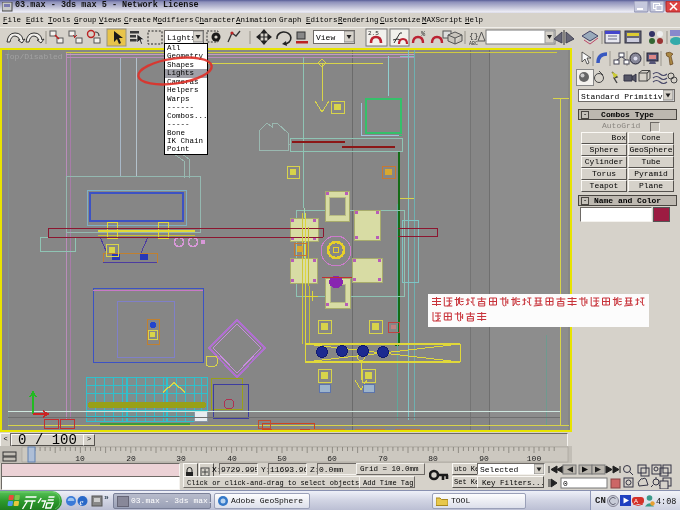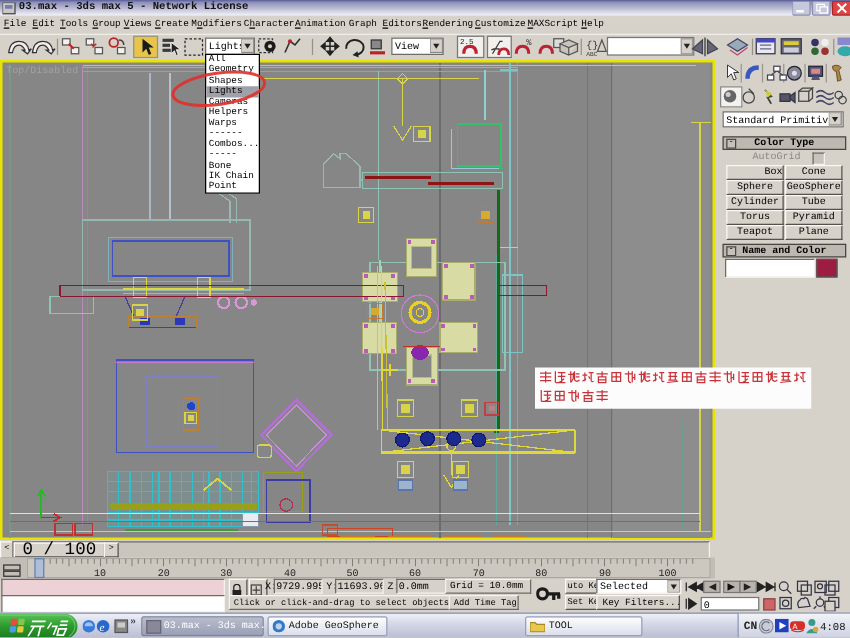--- a/index.html
+++ b/index.html
@@ -464,21 +464,21 @@
       <circle cx="95" cy="7" r="3" fill="none" stroke="#444"></circle>
         <circle cx="98" cy="11" r="3" fill="none" stroke="#444"></circle>
     </svg>
 
     <div class="abs" style="left:6px;top:41px;width:97px;height:13px;background:#fff;border:1px solid #6e6a66;font-size:8px;padding:2px 0 0 2px;box-sizing:border-box;white-space:nowrap;overflow:hidden;">Standard Primitiv</div>
     <svg class="abs" style="left:91px;top:42px" width="11" height="11">
         <rect x="0" y="0" width="10" height="10" fill="#d6d2ca" stroke="#888"></rect>
         <path d="M2.5 3.5 h5 l-2.5 4 z" fill="#222"></path>
       </svg>
 
-    <div class="abs" style="left:6px;top:61px;width:97px;height:9px;background:#bdb8b0;border:1px solid #4a4641;font-size:8px;font-weight:bold;text-align:center;line-height:9px;">Color Type</div>
+    <div class="abs" style="left:6px;top:61px;width:97px;height:9px;background:#bdb8b0;border:1px solid #4a4641;font-size:8px;font-weight:bold;text-align:center;line-height:9px;">Combos Type</div>
     <div class="abs" style="left:9px;top:63px;width:6px;height:6px;border:1px solid #4a4641;font-size:7px;line-height:5px;text-align:center;background:#c6c2ba;">-</div>
     <div class="abs" style="left:30px;top:73px;font-size:8px;color:#8a8680;">AutoGrid</div>
     <div class="abs sunken" style="left:78px;top:74px;width:8px;height:8px;background:#c8c4bc;"></div>
 
     <div class="abs btn3" style="left:9px;top:84px;width:44px;height:10px;font-size:8px;text-align:right;line-height:9px;">Box</div>
     <div class="abs btn3" style="left:56px;top:84px;width:44px;height:10px;font-size:8px;text-align:center;line-height:9px;">Cone</div>
     <div class="abs btn3" style="left:9px;top:96px;width:44px;height:10px;font-size:8px;text-align:center;line-height:9px;">Sphere</div>
     <div class="abs btn3" style="left:56px;top:96px;width:44px;height:10px;font-size:8px;text-align:center;line-height:9px;">GeoSphere</div>
     <div class="abs btn3" style="left:9px;top:108px;width:44px;height:10px;font-size:8px;text-align:center;line-height:9px;">Cylinder</div>
     <div class="abs btn3" style="left:56px;top:108px;width:44px;height:10px;font-size:8px;text-align:center;line-height:9px;">Tube</div>
@@ -839,21 +839,21 @@
       <span style="position:absolute;left:3px;top:2px;width:10px;height:9px;background:#889;border:1px solid #667;"></span>
       <span style="position:absolute;left:17px;top:2px;font-size:8px;color:#fff;white-space:nowrap;">03.max - 3ds max...</span>
     </div>
     <div class="abs" style="left:214px;top:2px;width:96px;height:16px;background:linear-gradient(#fdfdfe,#dcdfea);border:1px solid #9aa0b8;border-radius:2px;box-sizing:border-box;">
       <svg style="position:absolute;left:3px;top:2px" width="10" height="10">
           <circle cx="5" cy="5" r="5" fill="#3478c8"></circle>
           <circle cx="5" cy="5" r="2.5" fill="#b8d4f0"></circle>
         </svg>
       <span style="position:absolute;left:16px;top:2px;font-size:8px;color:#111;white-space:nowrap;">Adobe GeoSphere</span>
     </div>
-    <div class="abs" style="left:420px;top:2px;width:94px;height:16px;background:linear-gradient(#fdfdfe,#dcdfea);border:1px solid #9aa0b8;border-radius:2px;box-sizing:border-box;">
+    <div class="abs" style="left:432px;top:2px;width:94px;height:16px;background:linear-gradient(#fdfdfe,#dcdfea);border:1px solid #9aa0b8;border-radius:2px;box-sizing:border-box;">
       <svg style="position:absolute;left:3px;top:2px" width="12" height="10">
           <path d="M0 2 h4 l1.5 1.5 H12 v6 H0 z" fill="#e8c84c" stroke="#a88820"></path>
         </svg>
       <span style="position:absolute;left:18px;top:2px;font-size:8px;color:#111;">TOOL</span>
     </div>
 
     <div class="abs" style="left:590px;top:0;width:90px;height:20px;background:linear-gradient(#f2f3f8,#ccd0e0);border-left:1px solid #9098b8;">
       <span style="position:absolute;left:4px;top:5px;font-size:9px;font-weight:bold;color:#222;">CN</span>
       <svg style="position:absolute;left:16px;top:4px" width="12" height="12">
           <circle cx="6" cy="6" r="5.5" fill="#c8ccd8" stroke="#889"></circle>

